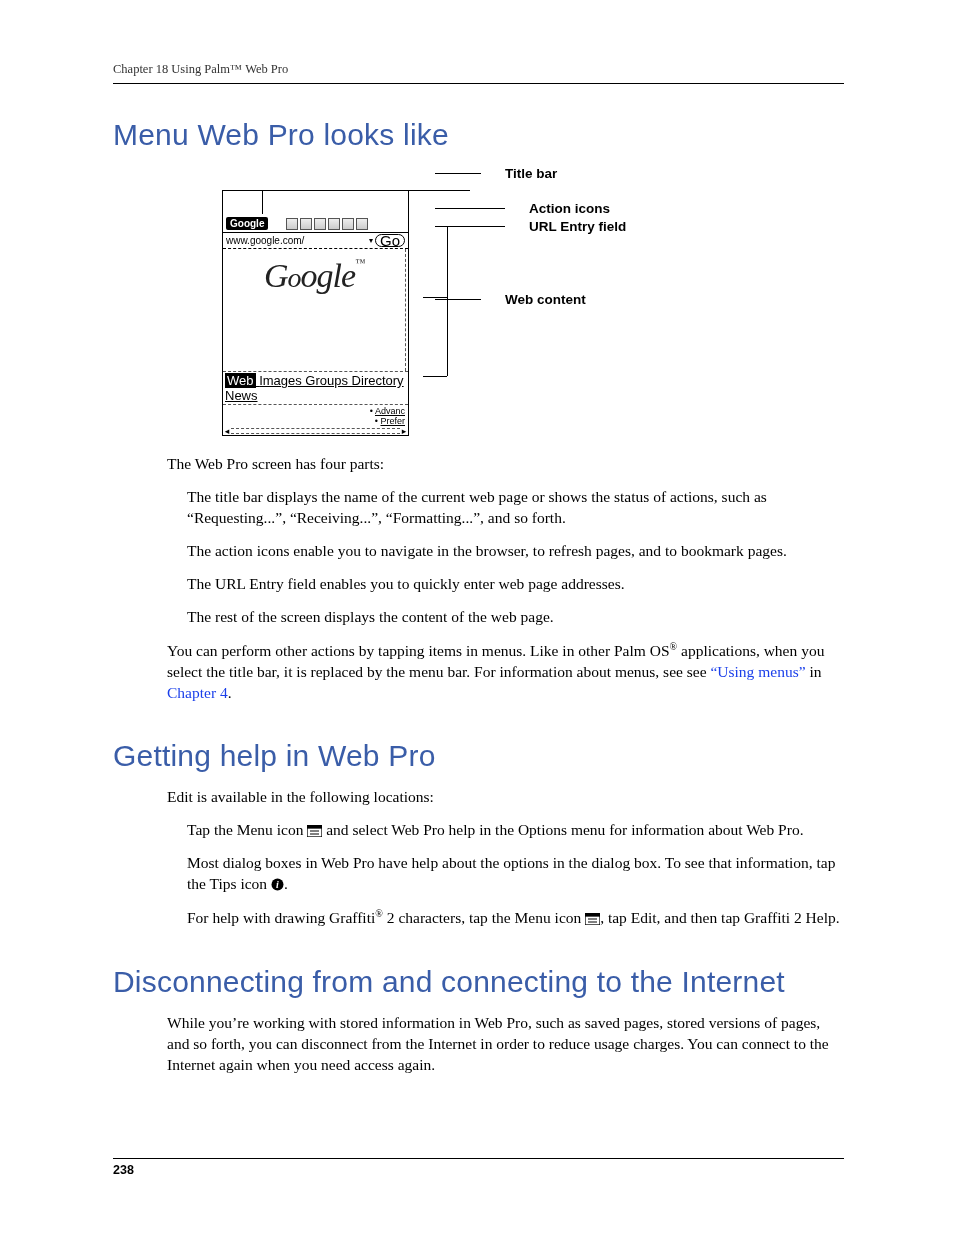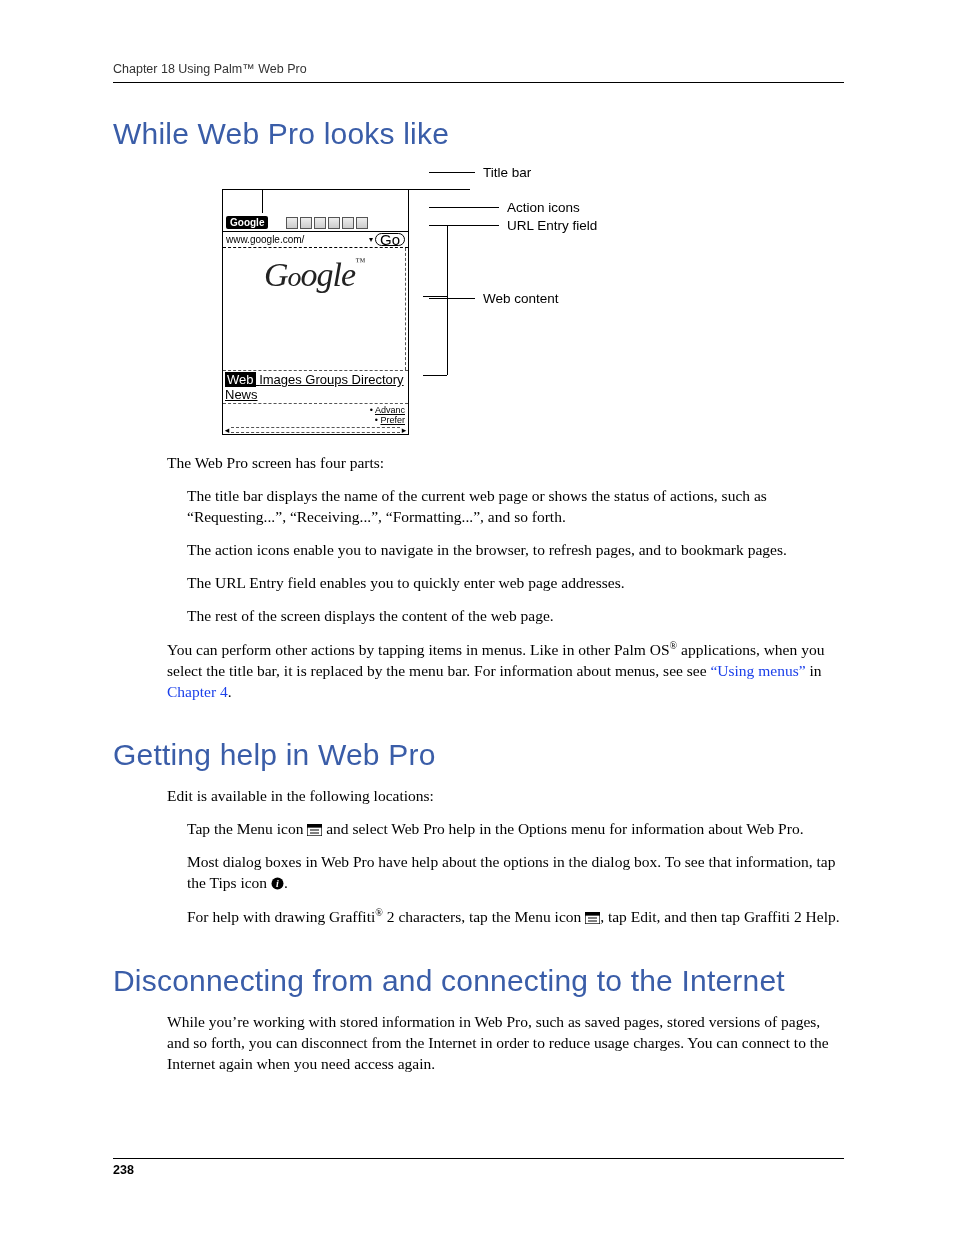--- a/index.html
+++ b/index.html
@@ -13,21 +13,21 @@
   }
   .page {
     padding: 62px 110px 0 113px;
   }
   .running-head {
     font-size: 12.5px;
     color: #333;
     padding-bottom: 6px;
     border-bottom: 1px solid #000;
     margin-bottom: 34px;
-    font-family: Liberation Sans, sans-serif;
+    font-family: Liberation Serif, serif;
   }
   h1.section {
     font-family: "Arial Narrow", "Helvetica Neue", Arial, sans-serif;
     font-stretch: condensed;
     font-weight: 400;
     color: #3a5da8;
     font-size: 30px;
     letter-spacing: 0.2px;
     margin-bottom: 14px;
   }
@@ -129,23 +129,24 @@
   .callouts {
     flex: 1;
     font-family: Arial, Helvetica, sans-serif;
     font-size: 13.5px;
     color:#000;
     position: relative;
   }
   .callouts .c-line {
     display:flex;
     align-items:center;
-    gap:8px;
+    gap:24px;
     position:absolute;
-    left:6px;
+    left:12px;
+    font-weight:bold;
   }
   .hline { height:1px; background:#000; display:inline-block;}
   .body-text {
     margin-left: 54px;
     font-size: 15.5px;
     line-height: 1.35;
   }
   .body-text p { margin-bottom: 12px; }
   .indent p { margin-left: 20px; }
   .body-text .flush { margin-left: 0; }
@@ -167,21 +168,21 @@
     padding-top:4px;
   }
   h1.section.mt { margin-top: 36px; }
 </style>
 </head>
 <body>
 
 <div class="page">
   <div class="running-head">Chapter 18   Using Palm™ Web Pro</div>
 
-  <h1 class="section">While Web Pro looks like</h1>
+  <h1 class="section">Menu Web Pro looks like</h1>
 
   <div class="figure-block">
     <div class="palm-shot">
       <div style="height:24px; border-left:1px solid #000; border-top:1px solid #000; margin-left:40px; position:relative; top:24px; width:208px;"></div>
       <div class="palm-border">
         <div class="shot-titlebar">
           <span class="title-chip">Google</span>
           <span class="action-icons">
             <span class="aicon"></span>
             <span class="aicon"></span>

